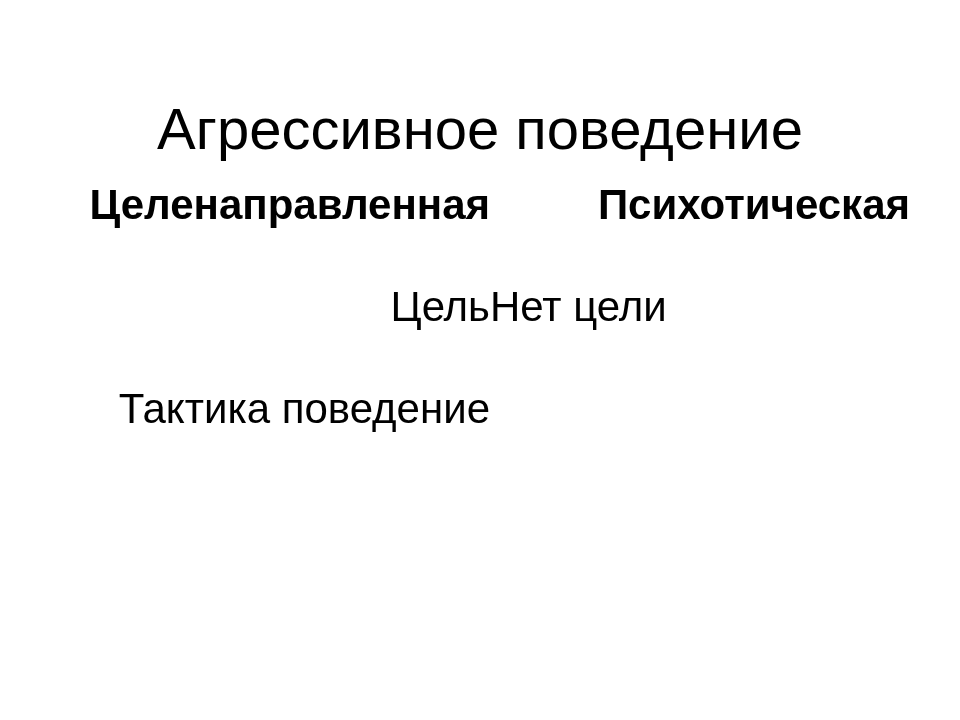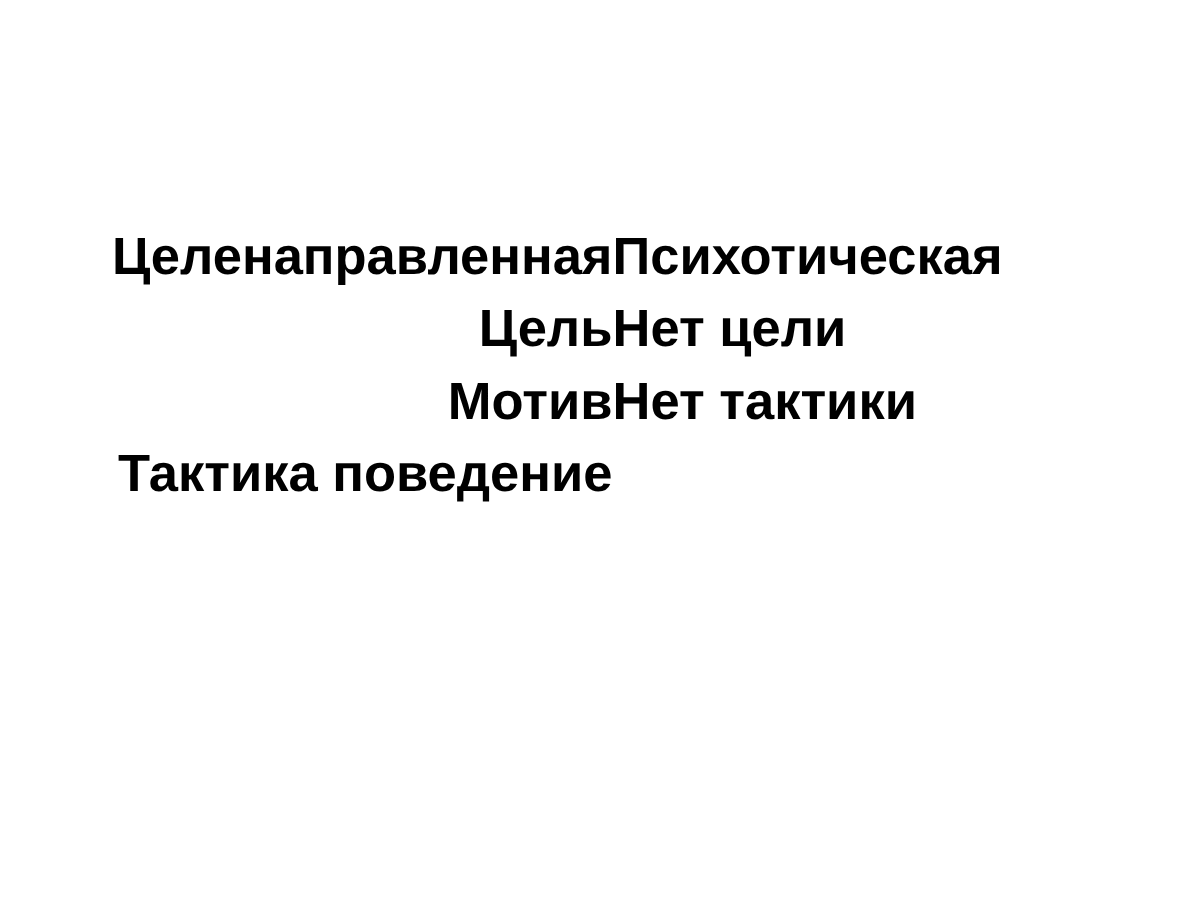--- a/index.html
+++ b/index.html
@@ -49,42 +49,42 @@
   }
   .col-right {
     width: 420px;
     flex: 0 0 420px;
   }
   .col-header {
     font-weight: 700;
     white-space: nowrap;
   }
   .col-right .col-header {
-    text-align: left;
+    text-align: right;
   }
   .col-item {
-    font-weight: 700;
+    font-weight: 400;
     white-space: nowrap;
+    margin-top: 44px;
   }
 </style>
 </head>
 <body>
 
 <div class="slide">
 
+  <h1 class="slide-title">Агрессивное поведение</h1>
 
   <div class="columns">
 
     <div class="col col-left">
       <div class="col-header">Целенаправленная</div>
       <div class="col-item">Цель</div>
-      <div class="col-item">Мотив</div>
       <div class="col-item">Тактика поведение</div>
     </div>
 
     <div class="col col-right">
       <div class="col-header">Психотическая</div>
       <div class="col-item">Нет цели</div>
-      <div class="col-item">Нет тактики</div>
     </div>
 
   </div>
 </div>
 
 </body></html>

